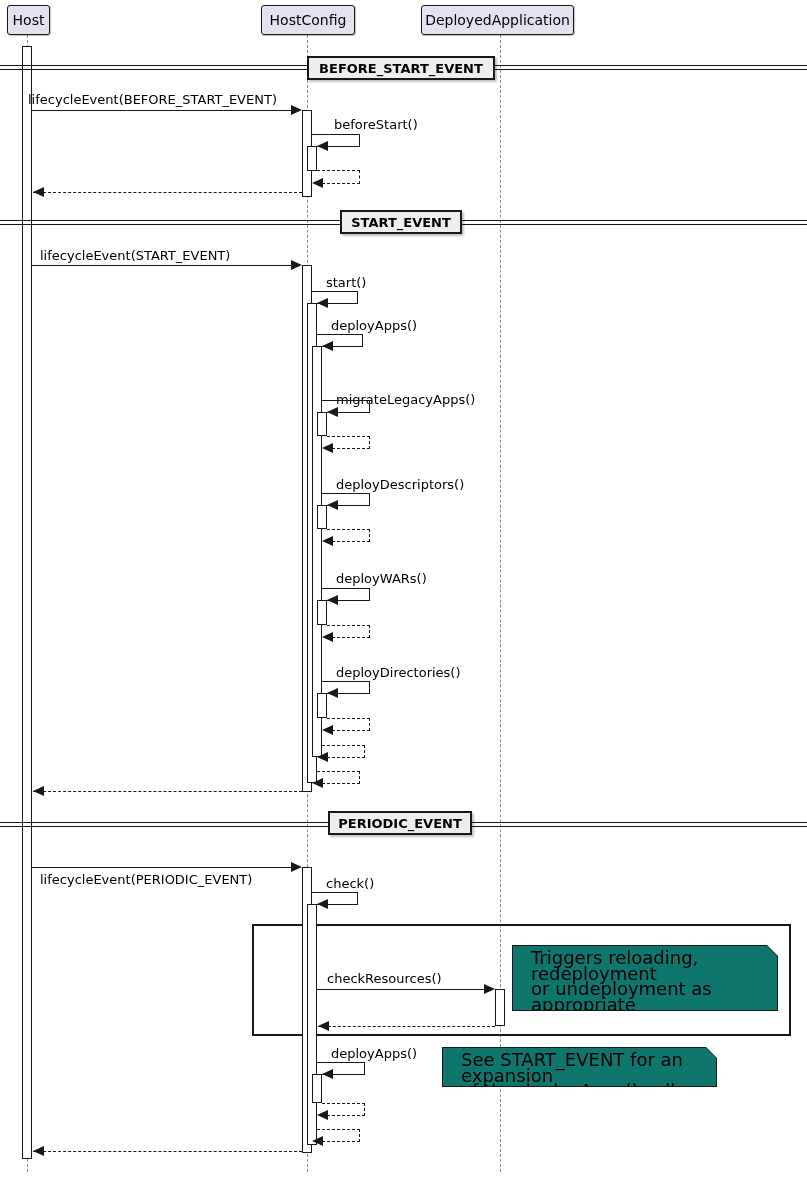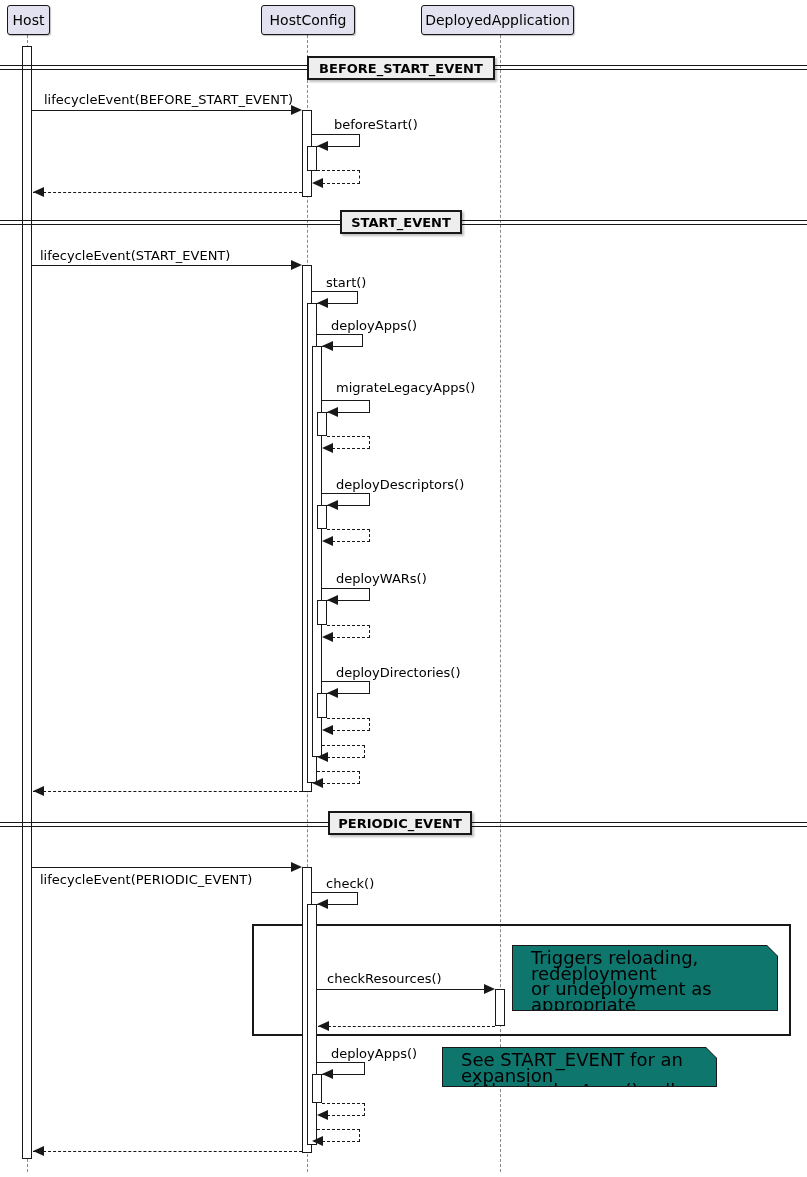--- a/index.html
+++ b/index.html
@@ -73,21 +73,21 @@
   <div class="bar" style="left:312px;top:346px;height:411px"></div>
   <div class="bar" style="left:317px;top:412px;height:24px"></div>
   <div class="bar" style="left:317px;top:505px;height:24px"></div>
   <div class="bar" style="left:317px;top:600px;height:25px"></div>
   <div class="bar" style="left:317px;top:693px;height:25px"></div>
   <div class="bar" style="left:302px;top:867px;height:286px"></div>
   <div class="bar" style="left:307px;top:904px;height:241px"></div>
   <div class="bar" style="left:495px;top:989px;height:37px"></div>
   <div class="bar" style="left:312px;top:1074px;height:29px"></div>
 
-  <div class="mlabel" style="left:44px;top:92px">lifecycleEvent(BEFORE_START_EVENT)</div>
+  <div class="mlabel" style="left:28px;top:92px">lifecycleEvent(BEFORE_START_EVENT)</div>
   <div class="ln" style="left:32px;top:110px;width:259px"></div>
   <div class="ah-r" style="left:291px;top:105px"></div>
 
   <div class="mlabel" style="left:334px;top:117px">beforeStart()</div>
   <div class="loop" style="left:312px;top:134px;width:48px;height:13px"></div>
   <div class="ah-l" style="left:317px;top:141px"></div>
 
   <div class="loop d" style="left:317px;top:170px;width:43px;height:14px"></div>
   <div class="ah-l" style="left:312px;top:178px"></div>
 
@@ -99,21 +99,21 @@
   <div class="ah-r" style="left:291px;top:260px"></div>
 
   <div class="mlabel" style="left:326px;top:275px">start()</div>
   <div class="loop" style="left:312px;top:291px;width:46px;height:13px"></div>
   <div class="ah-l" style="left:317px;top:298px"></div>
 
   <div class="mlabel" style="left:331px;top:318px">deployApps()</div>
   <div class="loop" style="left:317px;top:334px;width:46px;height:13px"></div>
   <div class="ah-l" style="left:322px;top:341px"></div>
 
-  <div class="mlabel" style="left:336px;top:380px">migrateLegacyApps()</div>
+  <div class="mlabel" style="left:336px;top:392px">migrateLegacyApps()</div>
   <div class="loop" style="left:322px;top:400px;width:48px;height:13px"></div>
   <div class="ah-l" style="left:327px;top:407px"></div>
   <div class="loop d" style="left:327px;top:436px;width:43px;height:13px"></div>
   <div class="ah-l" style="left:322px;top:443px"></div>
 
   <div class="mlabel" style="left:336px;top:477px">deployDescriptors()</div>
   <div class="loop" style="left:322px;top:493px;width:48px;height:13px"></div>
   <div class="ah-l" style="left:327px;top:500px"></div>
   <div class="loop d" style="left:327px;top:529px;width:43px;height:13px"></div>
   <div class="ah-l" style="left:322px;top:536px"></div>

